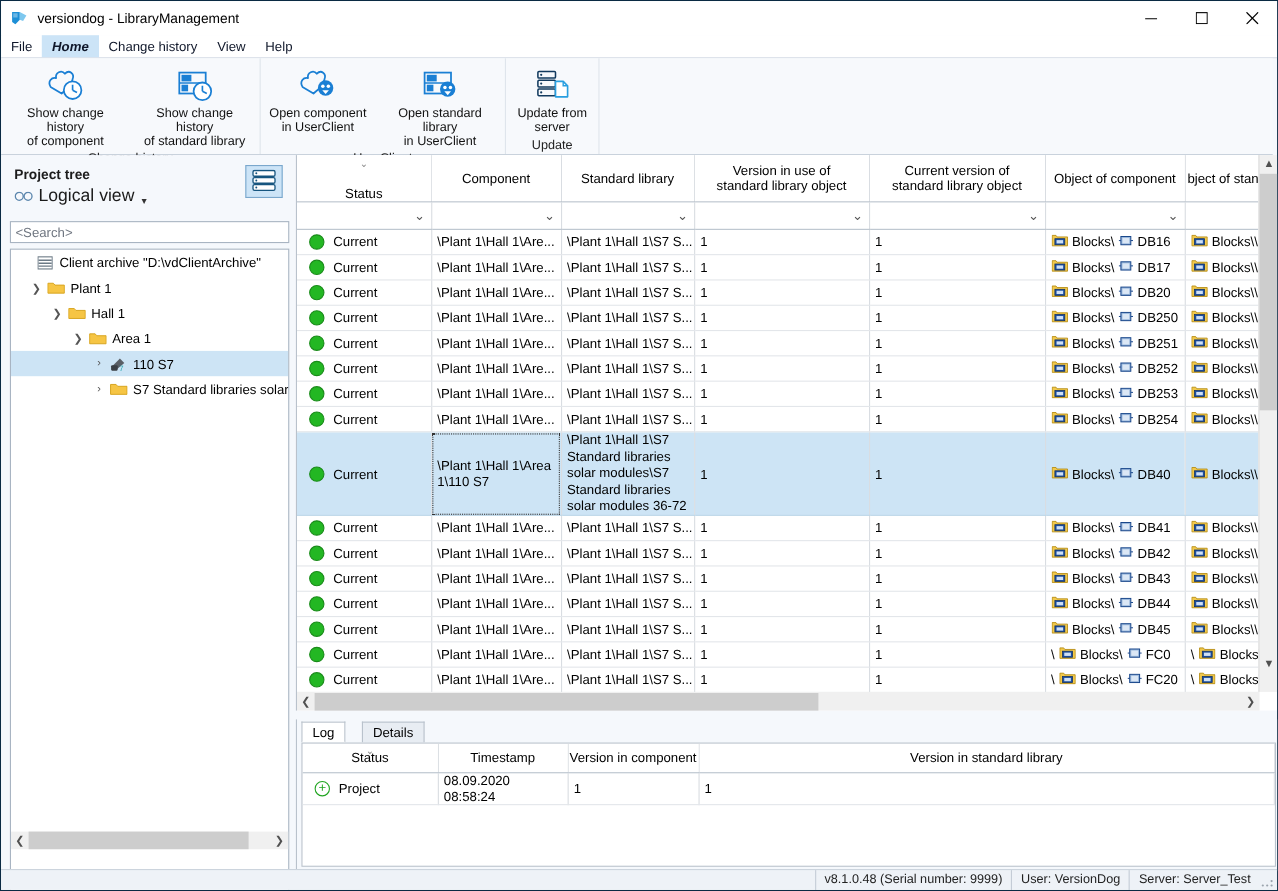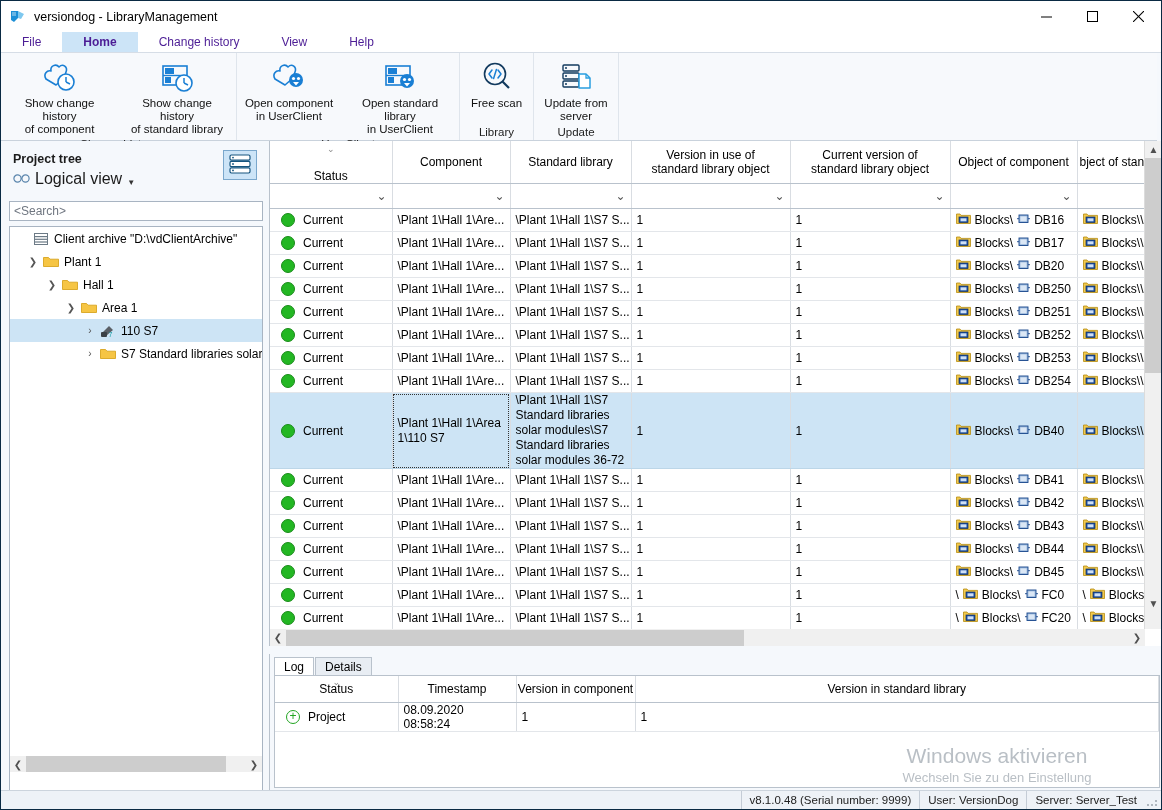--- a/index.html
+++ b/index.html
@@ -37,24 +37,24 @@
     font-size: 12px; color: #000;
   }
 
   
   #menubar {
     position: absolute; left: 0; top: 31px; width: 1160px; height: 21px;
     background: #ffffff; display: flex; align-items: stretch;
     border-bottom: 1px solid #d6dde6;
   }
   .menu-item {
-    padding: 0 21px; display: flex; align-items: center;
-    font-size: 12px; color: #4c1d95;
-  }
-  .menu-item.active { background: #cce4f7; font-weight: bold; }
+    padding: 0 9px; display: flex; align-items: center;
+    font-size: 12px; color: #0f172a;
+  }
+  .menu-item.active { background: #cce4f7; font-weight: bold; font-style: italic; }
 
   
   #ribbon {
     position: absolute; left: 0; top: 52px; width: 1156px; height: 88px;
     background: #f7f9fc; border-bottom: 1px solid #c9d2dc;
     display: flex; align-items: stretch;
   }
   .rgroup {
     display: flex; flex-direction: column; position: relative;
     border-right: 1px solid #dfe5ec;
@@ -149,21 +149,21 @@
     background: #f0f0f0; display: flex; align-items: center;
   }
   .vs-arrow { width: 17px; height: 17px; display: flex; align-items: center; justify-content: center; font-size: 10px; color: #505050; }
   .vs-thumb { width: 17px; background: #cdcdcd; }
 
   
   #bottompanel {
     position: absolute; left: 268px; top: 653px; width: 894px; height: 138px;
     background: #f5f8fc; border-left: 1px solid #b9c2cc;
   }
-  #tabs { position: absolute; left: 4px; top: 2px; display: flex; align-items: center; height: 20px; }
+  #tabs { position: absolute; left: 4px; top: 2px; display: flex; align-items: flex-start; height: 20px; gap: 14px; }
   .tab {
     height: 19px; padding: 0 9px; font-size: 12px; line-height: 19px;
     border: 1px solid #b9c2cc; border-bottom: none; background: #e8edf3; margin-right: 1px;
   }
   .tab.active { background: #ffffff; border-bottom: 1px solid #fff; }
   #logtable-wrap {
     position: absolute; left: 4px; top: 21px; width: 886px; height: 113px;
     background: #fff; border: 1px solid #b9c2cc; overflow: hidden;
   }
   table.lg { border-collapse: collapse; table-layout: fixed; width: 100%; }
@@ -317,37 +317,20 @@
             </svg>
           </div>
           <div class="rlabel">Open standard library
 in UserClient</div>
         </div>
       </div>
       <div class="rgroup-label">UserClient</div>
     </div>
 
 
-    <div class="rgroup">
-      <div class="rgroup-items">
-        <div class="rbtn" style="width:73px">
-          <div class="ricon">
-            <svg width="36" height="34" viewBox="0 0 36 34">
-              <circle cx="16" cy="14" r="10.5" fill="none" stroke="#123a5e" stroke-width="1.6"></circle>
-              <line x1="23.5" y1="21.5" x2="30" y2="28" stroke="#123a5e" stroke-width="2.2"></line>
-              <path d="M13 10 L10 14 L13 18" fill="none" stroke="#1a7fd4" stroke-width="1.5" stroke-linecap="round" stroke-linejoin="round"></path>
-              <path d="M19 10 L22 14 L19 18" fill="none" stroke="#1a7fd4" stroke-width="1.5" stroke-linecap="round" stroke-linejoin="round"></path>
-              <line x1="17.4" y1="9.5" x2="14.6" y2="18.5" stroke="#1a7fd4" stroke-width="1.5" stroke-linecap="round"></line>
-            </svg>
-          </div>
-          <div class="rlabel">Free scan</div>
-        </div>
-      </div>
-      <div class="rgroup-label">Library</div>
-    </div>
 
     <div class="rgroup">
       <div class="rgroup-items">
         <div class="rbtn" style="width:84px">
           <div class="ricon">
             <svg width="36" height="34" viewBox="0 0 36 34">
               <rect x="5" y="5" width="16" height="6" rx="1" fill="none" stroke="#123a5e" stroke-width="1.4"></rect>
               <circle cx="8" cy="8" r="1" fill="#123a5e"></circle>
               <rect x="5" y="13" width="16" height="6" rx="1" fill="none" stroke="#123a5e" stroke-width="1.4"></rect>
               <circle cx="8" cy="16" r="1" fill="#123a5e"></circle>
@@ -1202,24 +1185,20 @@
             </td>
             <td>08.09.2020 08:58:24</td>
             <td>1</td>
             <td>1</td>
           </tr>
         </tbody>
       </table>
     </div>
   </div>
 
-  <div id="watermark">
-    <div id="wm1">Windows aktivieren</div>
-    <div id="wm2">Wechseln Sie zu den Einstellung</div>
-  </div>
 
   <div id="statusbar">
     <div class="sbseg">v8.1.0.48 (Serial number: 9999)</div>
     <div class="sbseg">User: VersionDog</div>
     <div class="sbseg">Server: Server_Test</div>
     <div id="sbgrip">
       <svg width="14" height="14" viewBox="0 0 14 14" style="position:absolute;right:1px;bottom:1px;">
         <circle cx="10" cy="10" r="1" fill="#9aa3ad"></circle>
           <circle cx="6" cy="10" r="1" fill="#9aa3ad"></circle>
         <circle cx="10" cy="6" r="1" fill="#9aa3ad"></circle>

